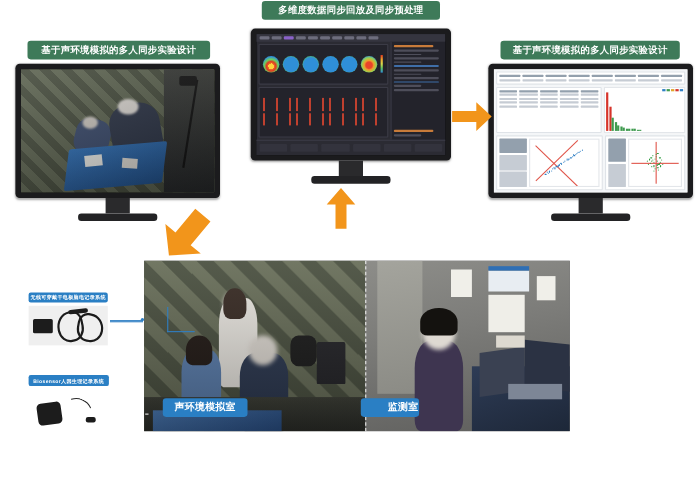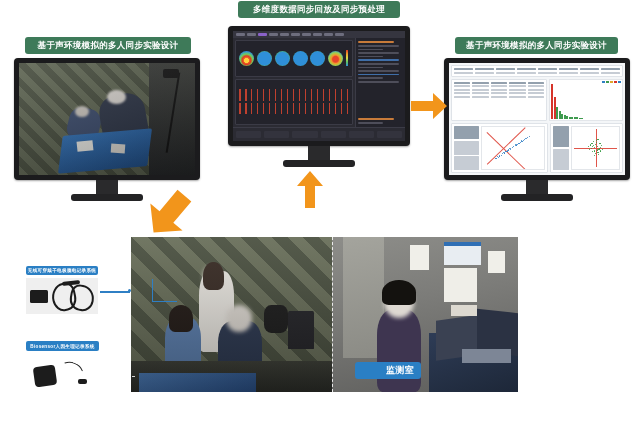--- a/index.html
+++ b/index.html
@@ -560,21 +560,24 @@
 
       <div class="desk" style="left:52%;top:62%;width:48%;height:38%;"></div>
       <div class="desk" style="left:56%;top:52%;width:22%;height:26%;background:#3a4152;transform:skewY(-8deg);"></div>
       <div class="desk" style="left:78%;top:48%;width:22%;height:28%;background:#2b3243;transform:skewY(6deg);"></div>
       <div class="desk" style="left:70%;top:72%;width:26%;height:9%;background:#7d8696;"></div>
       <div class="wall-paper" style="left:64%;top:44%;width:14%;height:7%;background:#ddd9d0;"></div>
     </div>
 
     <div class="dash-sep" style="left:52%;"></div>
 
-    <div class="pill blue" style="left:224px;top:125px;width:66px;height:17px;padding-left:32px;">
+    <div class="pill blue" style="left:17px;top:125px;width:77px;height:17px;">
+      <span>声环境模拟室</span>
+    </div>
+    <div class="pill blue" style="left:197px;top:125px;width:53px;height:17px;padding-left:32px;">
       <span>监测室</span>
     </div>
   </div>
 
   <div class="pill mini" style="left:26px;top:266px;width:72px;height:9px;">
     <span>无线可穿戴干电极脑电记录系统</span>
   </div>
   <div class="devbox" style="left:26px;top:278px;width:72px;height:36px;">
     <div class="dev-box" style="left:4px;top:12px;width:18px;height:13px;"></div>
     <div class="dev-eeg-strap" style="left:26px;top:5px;width:20px;height:24px;border-radius:60% 40% 50% 50%;transform:rotate(-12deg);"></div>

